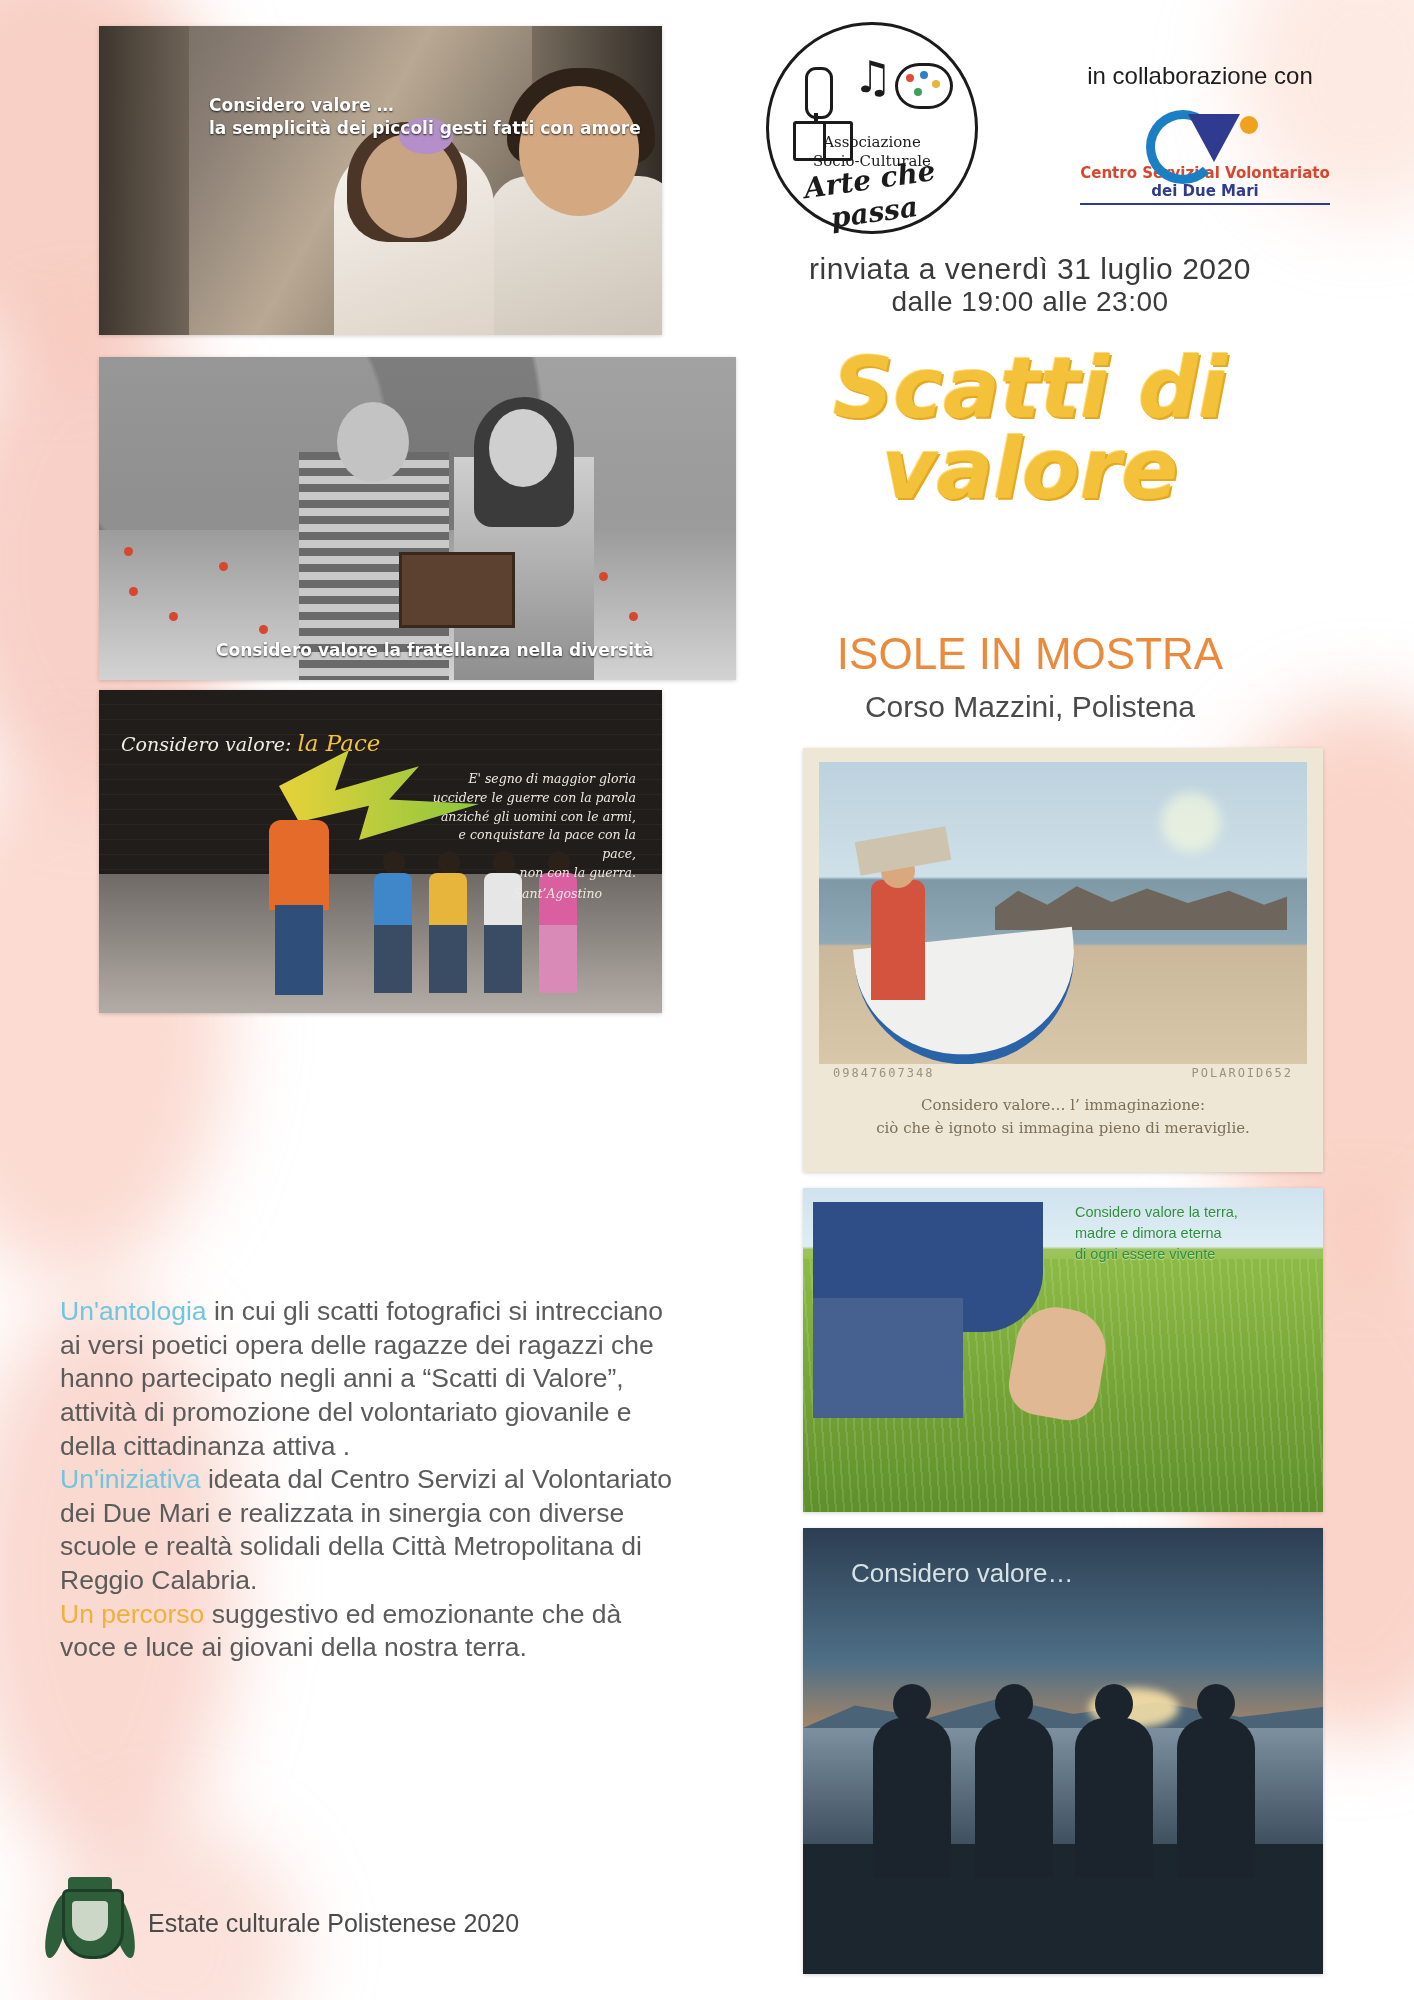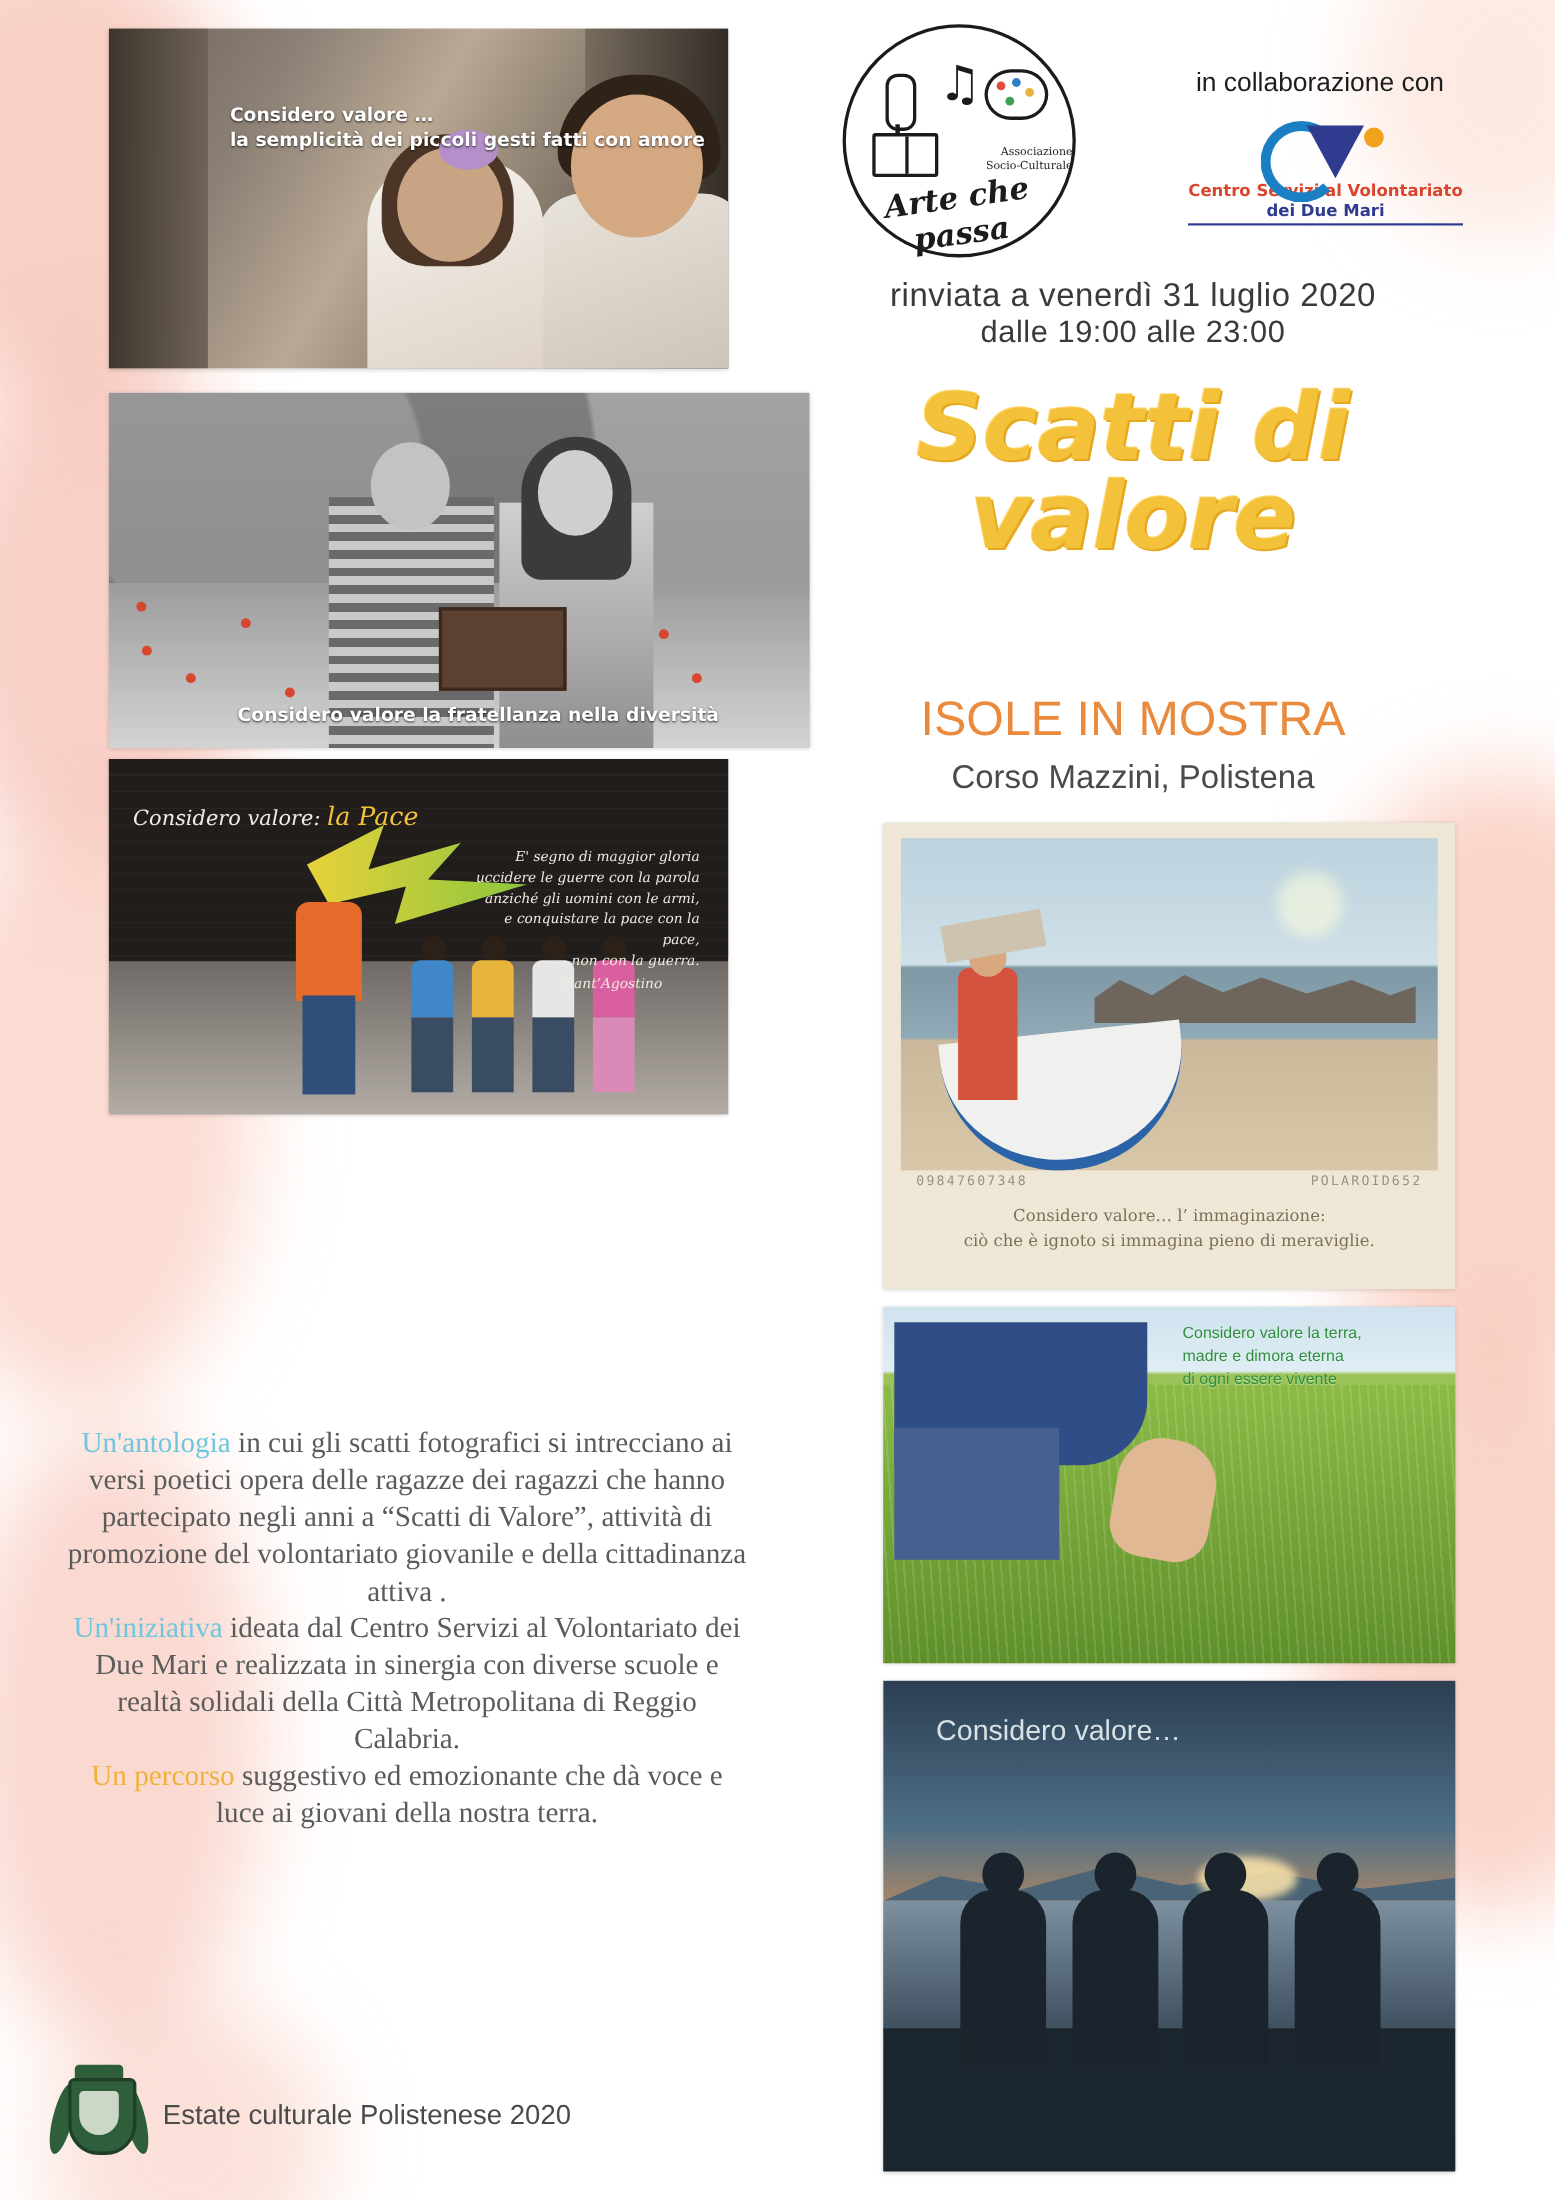--- a/index.html
+++ b/index.html
@@ -68,22 +68,22 @@
   #photo3 .kid{position:absolute;bottom:20px;width:38px;height:120px;}
   #photo3 .kid .t{position:absolute;top:0;width:100%;height:52px;border-radius:8px 8px 0 0;}
   #photo3 .kid .p{position:absolute;top:52px;width:100%;height:68px;background:#3a4c63;}
   #photo3 .kid .h{position:absolute;top:-22px;left:9px;width:22px;height:24px;border-radius:50%;background:#2c2118;}
   #photo3 .c-title{position:absolute;left:22px;top:40px;font-family:"DejaVu Serif",serif;font-style:italic;color:#f1ece2;font-size:19px;}
   #photo3 .c-title b{color:#f3c23a;font-size:23px;font-weight:normal;}
   #photo3 .quote{position:absolute;right:26px;top:80px;width:215px;text-align:right;color:#efe9df;font-family:"DejaVu Serif",serif;font-style:italic;font-size:12.5px;line-height:1.5;}
   #photo3 .author{position:absolute;right:60px;top:196px;color:#efe9df;font-family:"DejaVu Serif",serif;font-style:italic;font-size:12.5px;}
 
   
-  #bodytext{position:absolute;left:60px;top:1295px;width:620px;text-align:center;
-     font-family:Liberation Serif, serif;color:#5b5b5b;font-size:26.5px;line-height:1.27;}
+  #bodytext{position:absolute;left:60px;top:1295px;width:620px;
+     font-family:Liberation Sans, sans-serif;color:#5b5b5b;font-size:26.5px;line-height:1.27;}
   #bodytext .hl1{color:#6fc6dd;}
   #bodytext .hl2{color:#6fc6dd;}
   #bodytext .hl3{color:#efb13a;}
   #bodytext p{margin:0;}
 
   
   #footer{position:absolute;left:48px;top:1875px;display:flex;align-items:center;gap:16px;}
   #footer .label{font-family:"Liberation Sans",sans-serif;font-size:25px;color:#4a4a4a;}
   .crest{width:84px;height:96px;position:relative;}
   .crest .shield{position:absolute;left:14px;top:14px;width:56px;height:64px;background:#2f5e3a;border:3px solid #1d3f27;border-radius:6px 6px 28px 28px;}
@@ -96,21 +96,21 @@
   
   #logo{position:absolute;left:766px;top:22px;width:206px;height:206px;border-radius:50%;border:3px solid #1b1b1b;background:#fff;}
   #logo .mic{position:absolute;left:36px;top:42px;width:22px;height:46px;border-radius:11px;background:#fff;border:3px solid #1b1b1b;}
   #logo .micstand{position:absolute;left:45px;top:88px;width:4px;height:22px;background:#1b1b1b;}
   #logo .micbase{position:absolute;left:32px;top:108px;width:30px;height:5px;border-radius:3px;background:#1b1b1b;}
   #logo .note{position:absolute;left:84px;top:30px;font-size:44px;color:#1b1b1b;line-height:1;}
   #logo .palette{position:absolute;right:22px;top:38px;width:52px;height:40px;border-radius:50%/60%;border:3px solid #1b1b1b;background:#fff;}
   #logo .palette i{position:absolute;width:8px;height:8px;border-radius:50%;}
   #logo .book{position:absolute;left:24px;top:96px;width:54px;height:34px;border:3px solid #1b1b1b;border-radius:3px;background:#fff;}
   #logo .book:after{content:"";position:absolute;left:50%;top:0;width:3px;height:100%;background:#1b1b1b;}
-  #logo .assoc{position:absolute;left:0;right:0;top:108px;text-align:right;font-size:10px;color:#1b1b1b;line-height:1.25;font-family:"DejaVu Serif",serif;}
+  #logo .assoc{position:absolute;left:0;right:0;top:108px;text-align:center;font-size:15px;color:#1b1b1b;line-height:1.25;font-family:"DejaVu Serif",serif;}
   #logo .brand{position:absolute;left:0;right:0;top:138px;text-align:center;font-family:"DejaVu Serif",serif;font-style:italic;font-weight:bold;font-size:28px;color:#1b1b1b;transform:rotate(-8deg);}
 
   #collabLabel{position:absolute;left:1035px;top:62px;width:330px;text-align:center;font-size:24px;color:#1d1d1d;font-family:"Liberation Sans",sans-serif;}
   #csv{position:absolute;left:1080px;top:108px;width:250px;text-align:center;}
   #csv .mark{position:relative;height:56px;}
   #csv .c{position:absolute;left:66px;top:2px;width:56px;height:56px;border:9px solid #1b7fc4;border-radius:50%;border-right-color:transparent;}
   #csv .v{position:absolute;left:108px;top:6px;width:0;height:0;border-left:26px solid transparent;border-right:26px solid transparent;border-top:48px solid #2f3b8f;}
   #csv .dot{position:absolute;left:160px;top:8px;width:18px;height:18px;border-radius:50%;background:#f0a21c;}
   #csv .t1{font-size:15px;color:#2f3b8f;font-weight:bold;}
   #csv .t1 span{color:#d8462e;}

